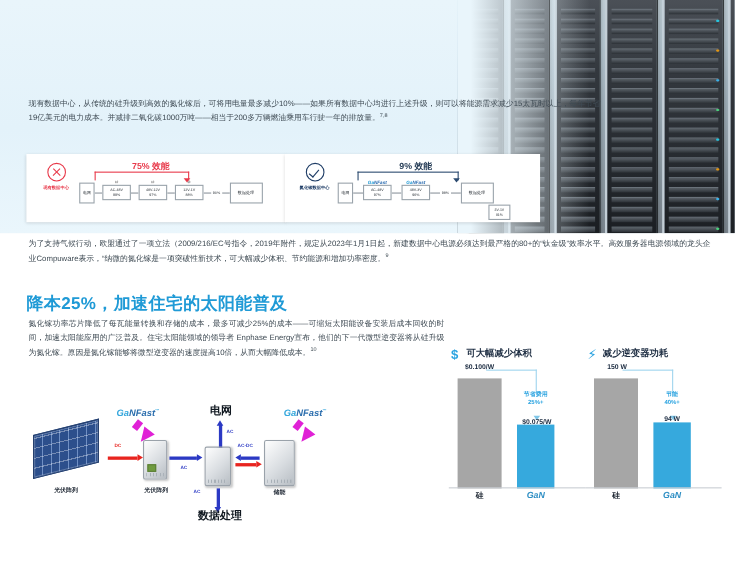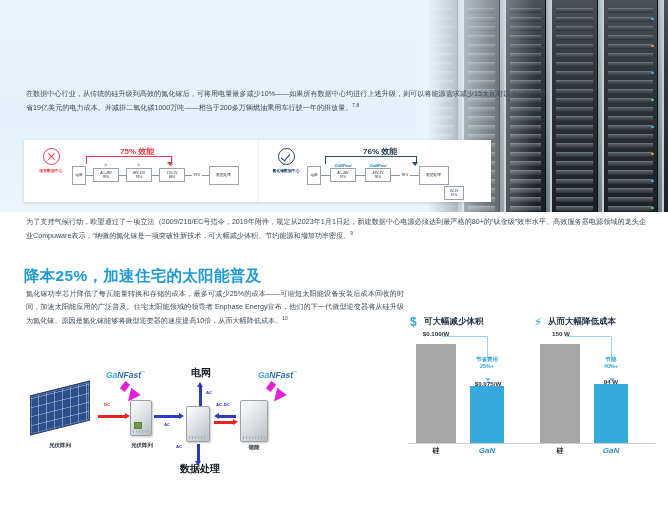--- a/index.html
+++ b/index.html
@@ -423,21 +423,21 @@
           <div class="slot" style="top: 203px;"></div>
           <div class="slot" style="top: 212px;"></div>
           <div class="led" style="top: 213px; left: 47px; background: rgb(74, 222, 128);"></div>
         </div>
       <div class="rack" style="left:246px;width:40px; height:248px;"></div>
       <div class="sky-fade"></div>
     </div>
 
 
     <div class="hero-para">
-      <span>在数据中心行业，从传统的硅升级到高效的氮化镓后，可将用电量最多减少10%——如果所有数据中心均进行上述升级，则可以将能源需求减少15太瓦时以上，每年节省19亿美元的电力成本。并减排二氧化碳1000万吨——相当于200多万辆燃油乘用车行驶一年的排放量。</span><sup>7,8</sup>
+      <span>现有数据中心，从传统的硅升级到高效的氮化镓后，可将用电量最多减少10%——如果所有数据中心均进行上述升级，则可以将能源需求减少15太瓦时以上，每年节省19亿美元的电力成本。并减排二氧化碳1000万吨——相当于200多万辆燃油乘用车行驶一年的排放量。</span><sup>7,8</sup>
     </div>
 
     <div class="diagram-card" id="card-silicon">
       <div class="dg-left">
         <div class="dg-badge x"></div>
         <div class="dg-left-label">现有数据中心</div>
       </div>
       <div class="eff-title">75% 效能</div>
       <div class="bracket bkt"></div>
       <div class="arrow-down"></div>
@@ -466,21 +466,21 @@
         <div class="link w1"></div>
         <div class="node big">数据处理</div>
       </div>
     </div>
 
     <div class="diagram-card" id="card-gan">
       <div class="dg-left">
         <div class="dg-badge check"></div>
         <div class="dg-left-label">氮化镓数据中心</div>
       </div>
-      <div class="eff-title">76% 效能</div>
+      <div class="eff-title">9% 效能</div>
       <div class="bracket bkt"></div>
       <div class="arrow-down"></div>
       <div class="chain">
         <div class="node tall">电网</div>
         <div class="link w2"></div>
         <div class="node">
           <span class="ganfast-top">Ga<span class="fast">NFast</span></span>
           <span>AC-48V</span><br>
           <span>97%</span>
         </div>
@@ -595,21 +595,21 @@
       <div class="bar gan" style="left:62px; width:34px; height:58px;"></div>
       <div class="bar-val" style="left:52px; top:46px; width:56px;">$0.075/W</div>
       <div class="ch-axis"></div>
     </div>
     <div class="ch-cat" style="left:8px;">硅</div>
     <div class="ch-cat gan" style="left:59px;">GaN</div>
   </div>
 
   <div class="chartbox" id="chart-power">
     <div class="ch-icon">⚡</div>
-    <div class="ch-title">从而大幅降低成本</div>
+    <div class="ch-title">减少逆变器功耗</div>
     <div class="ch-plot">
       <div class="bar si" style="left:8px;  width:40px; height:100px;"></div>
       <div class="bar-val" style="left:6px; top:-4px; width:46px;">150 W</div>
 
       <div class="conn-bracket" style="left:34px; top:2px; width:46px; height:22px;"></div>
       <div class="down-arrow-sm" style="left:77px; top:44px;"></div>
 
       <div class="save-note" style="left:54px; top:22px; width:50px;">
         <div>节能</div>
         <div>40%+</div>

